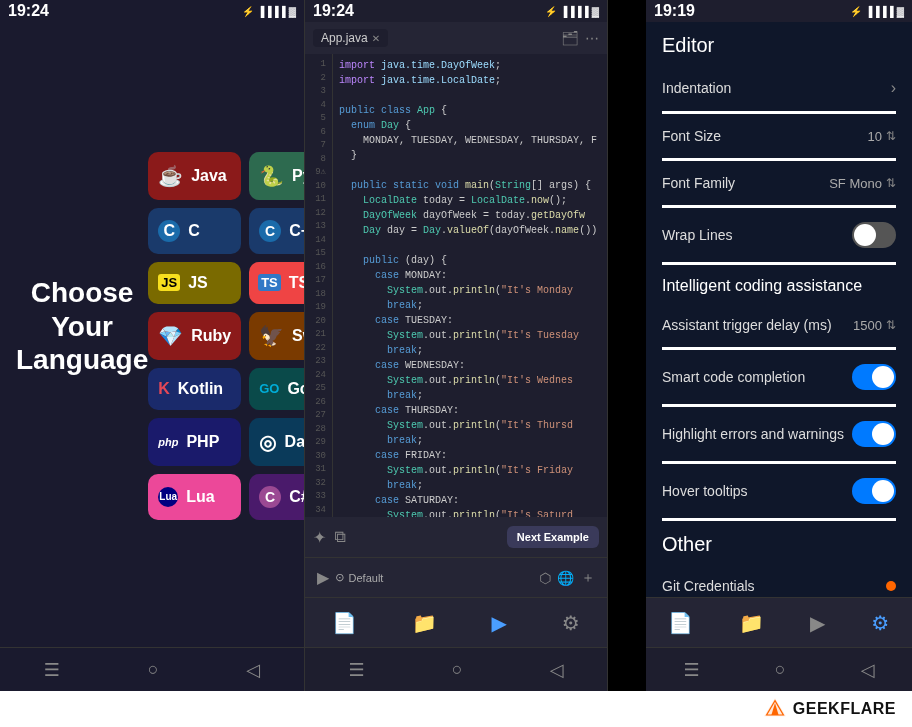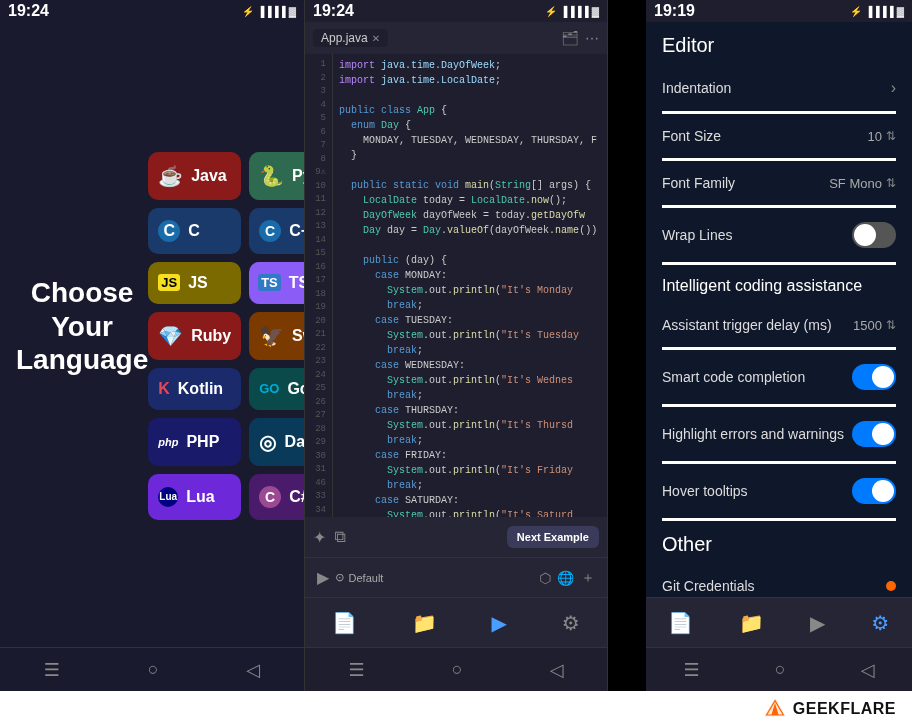--- a/index.html
+++ b/index.html
@@ -76,28 +76,28 @@
       color: #fff;
       font-size: 16px;
       font-weight: 700;
     }
     .lang-icon { font-size: 20px; }
     .lang-java { background: #8b1a1a; }
     .lang-python { background: #2d6a4f; }
     .lang-c { background: #1a3a6b; }
     .lang-cpp { background: #1a3a6b; }
     .lang-js { background: #7a6a00; }
-    .lang-ts { background: #8b5cf6; padding-left: 9px; }
+    .lang-ts { background: #ef4444; padding-left: 9px; }
     .lang-ruby { background: #8b1a1a; }
     .lang-swift { background: #7a3a00; }
     .lang-kotlin { background: #1a2a6b; }
     .lang-go { background: #0a4a4a; }
     .lang-php { background: #1a1a6b; }
     .lang-dart { background: #0a3a5a; }
-    .lang-lua { background: #6d28d9; }
+    .lang-lua { background: #ec4899; }
     .lang-cs { background: #4a1a6b; }
 
     .screen1-nav {
       height: 44px;
       display: flex;
       align-items: center;
       justify-content: space-around;
       background: #1a1a2e;
       border-top: 1px solid #333;
     }
@@ -469,21 +469,21 @@
           <div>22</div>
           <div>23</div>
           <div>24</div>
           <div>25</div>
         <div>26</div>
           <div>27</div>
           <div>28</div>
           <div>29</div>
           <div>30</div>
         <div>31</div>
-          <div>46</div>
+          <div>32</div>
           <div>33</div>
           <div>34</div>
 
       </div>
       <div class="code-lines">
         <div class="code-line"><span class="c-import">import</span> <span style="color:#9cdcfe">java.time.DayOfWeek</span>;</div>
         <div class="code-line"><span class="c-import">import</span> <span style="color:#9cdcfe">java.time.LocalDate</span>;</div>
         <div class="code-line">&nbsp;</div>
         <div class="code-line"><span class="c-keyword">public class</span> <span class="c-class">App</span> {</div>
         <div class="code-line">&nbsp; <span class="c-keyword">enum</span> <span class="c-class">Day</span> {</div>

